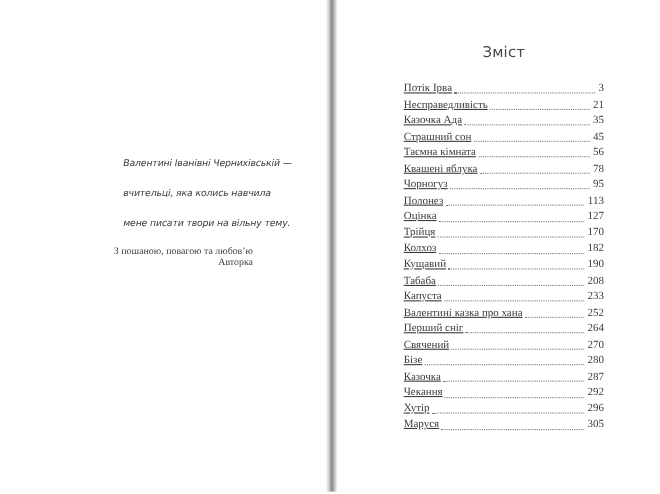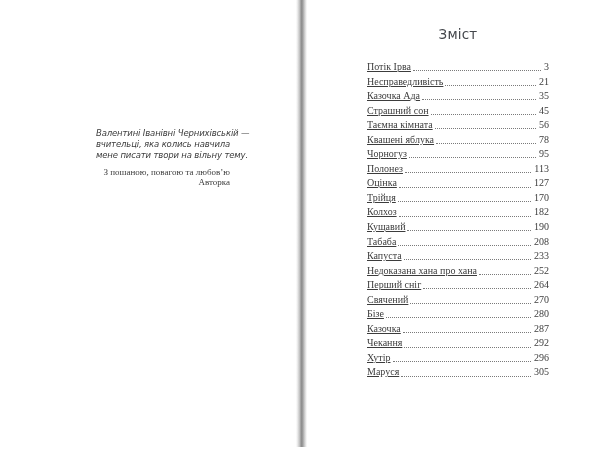--- a/index.html
+++ b/index.html
@@ -21,32 +21,32 @@
   .spine{
     position:absolute;left:296px;top:0;width:11px;height:447px;
     background:linear-gradient(to right,
       #ffffff 0%, #e9e9e9 14%, #c3c3c3 32%,
       var(--spine_mid) 48%, #9b9b9b 60%, #d2d2d2 80%, #ffffff 100%);
   }
   
   .page-left{position:absolute;left:0;top:0;width:296px;height:449px;}
   .dedication{position:absolute;left:96px;top:128px;width:152px;}
   .ded-line{
-    margin:0;font-family:"DejaVu Sans",sans-serif;font-style:italic;
+    margin:16px;font-family:"DejaVu Sans",sans-serif;font-style:italic;
     font-size:8.5px;line-height:10.8px;letter-spacing:-0.15px;
     color:var(--text_primary);white-space:nowrap;
   }
   .signature{width:134px;margin-top:8px;text-align:right;}
   .sig-line{
     margin:0;font-family:"Liberation Serif",serif;
     font-size:9px;line-height:9.6px;color:var(--text_primary);white-space:nowrap;
   }
   
   .page-right{position:absolute;left:307px;top:0;width:293px;height:449px;}
-  .toc-wrap{position:absolute;left:60px;top:26px;width:182px;}
+  .toc-wrap{position:absolute;left:60px;top:40px;width:182px;}
   .toc-title{
     margin:0 0 18px 0;text-align:center;
     font-family:"DejaVu Sans",sans-serif;font-weight:normal;
     font-size:13.5px;line-height:16px;color:var(--toc_title);
     letter-spacing:0.2px;
   }
   .toc-list{width:100%;}
   .toc-row{
     display:flex;align-items:stretch;height:14.55px;
     font-size:10px;line-height:14.55px;cursor:pointer;
@@ -145,21 +145,21 @@
             <span class="toc-name">Табаба</span>
             <span class="toc-dots"></span>
             <span class="toc-page">208</span>
           </div>
           <div class="toc-row">
             <span class="toc-name">Капуста</span>
             <span class="toc-dots"></span>
             <span class="toc-page">233</span>
           </div>
           <div class="toc-row">
-            <span class="toc-name">Недоказана хана про хана</span>
+            <span class="toc-name">Валентині казка про хана</span>
             <span class="toc-dots"></span>
             <span class="toc-page">252</span>
           </div>
           <div class="toc-row">
             <span class="toc-name">Перший сніг</span>
             <span class="toc-dots"></span>
             <span class="toc-page">264</span>
           </div>
           <div class="toc-row">
             <span class="toc-name">Свячений</span>

